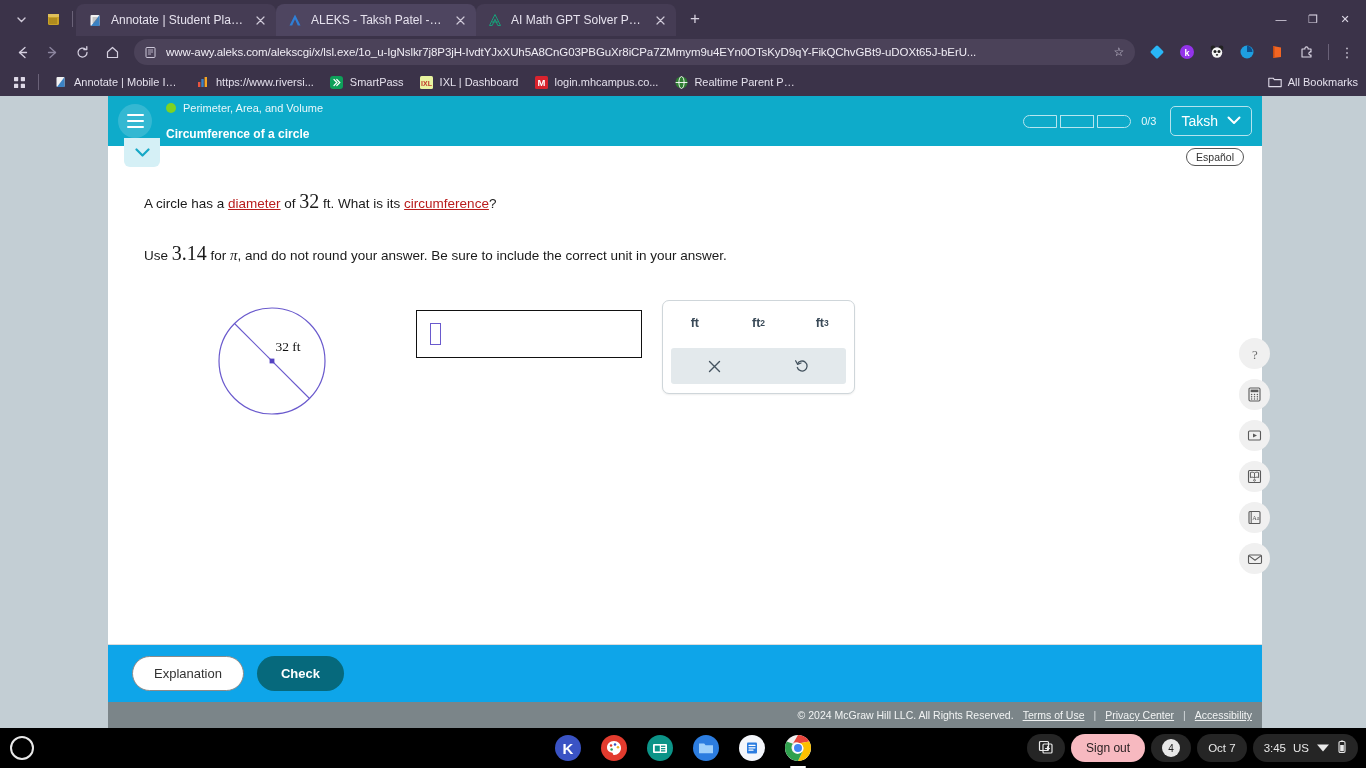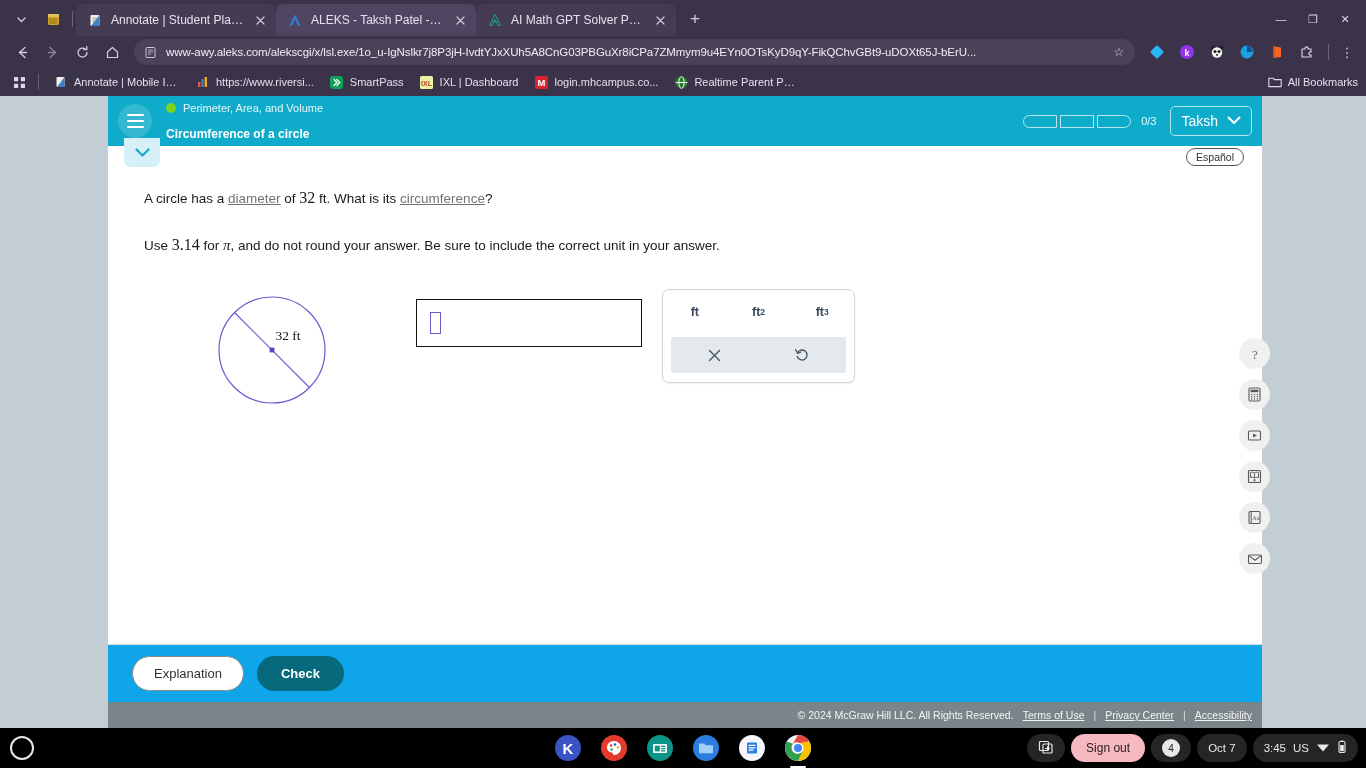--- a/index.html
+++ b/index.html
@@ -78,22 +78,22 @@
 
   
   .collapse-row { height: 32px; position: relative; background: #fff; }
   .collapse-btn { position: absolute; left: 16px; top: -8px; width: 36px; height: 29px; background: #d5f0f6; border-radius: 0 0 6px 6px; display: flex; align-items: center; justify-content: center; color: #0eabca; font-size: 13px; }
   .espanol { position: absolute; right: 18px; top: 2px; border: 1px solid #555; border-radius: 11px; padding: 2px 9px; font-size: 10.5px; color: #333; background: #fff; }
 
   
   .problem { padding: 0 36px; position: relative; }
   .qline { font-size: 13.5px; color: #1a1a1a; line-height: 1.5; margin-top: 8px; }
   .qline2 { font-size: 13.5px; color: #1a1a1a; margin-top: 26px; }
-  .mlink { color: #737373; text-decoration: underline; }
-  .mnum { font-family: "Liberation Serif", serif; font-size: 16px; }
+  .mlink { color: #b91c1c; text-decoration: underline; }
+  .mnum { font-family: "Liberation Serif", serif; font-size: 20px; }
   .mpi { font-family: "Liberation Serif", serif; font-style: italic; font-size: 15px; }
 
   .work { display: flex; align-items: flex-start; margin-top: 38px; }
   .fig { width: 255px; display: flex; justify-content: center; padding-top: 2px; }
   .answer-box { width: 226px; height: 48px; border: 1.6px solid #111; background: #fff; display: flex; align-items: center; padding-left: 13px; margin-left: 17px; margin-top: 7px; }
   .cursor-box { width: 11px; height: 22px; border: 1.8px solid #6a5acd; }
 
   .keypad { width: 193px; margin-left: 20px; margin-top: -3px; border: 1px solid #cfd6da; border-radius: 7px; background: #fff; overflow: hidden; box-shadow: 0 1px 2px rgba(0,0,0,0.07); }
   .kp-units { display: flex; height: 44px; }
   .kp-unit { flex: 1; display: flex; align-items: center; justify-content: center; font-size: 12.5px; font-weight: bold; color: #3a4a58; }

